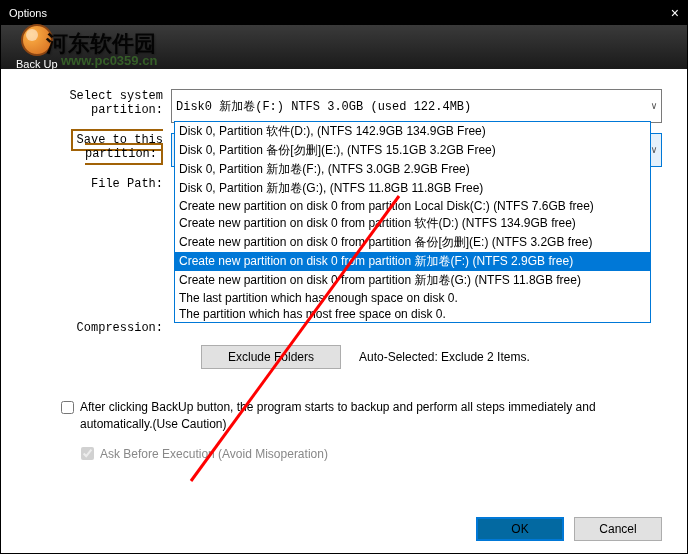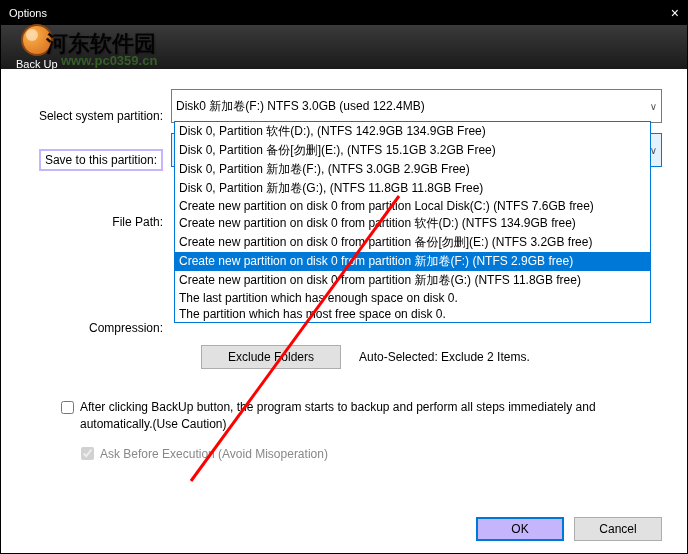--- a/index.html
+++ b/index.html
@@ -7,43 +7,43 @@
 .titlebar { background: #000; height: 24px; display: flex; justify-content: space-between; align-items: center; padding: 0 8px; color: #fff; font-size: 11px; }
 .close-x { color: #fff; font-size: 14px; cursor: pointer; }
 .toolbar { background: linear-gradient(#3a3a3a, #1a1a1a); height: 44px; display: flex; align-items: center; padding: 0 15px; position: relative; }
 .backup-btn { display: flex; flex-direction: column; align-items: center; color: #fff; cursor: pointer; }
 .backup-icon { width: 32px; height: 32px; border-radius: 50%; background: radial-gradient(circle at 30% 30%, #ffb347, #d2691e); border: 2px solid #8b4513; position: relative; }
 .backup-icon::before { content: ''; position: absolute; width: 12px; height: 12px; background: #fff; border-radius: 50%; top: 3px; left: 3px; opacity: 0.5; }
 .backup-label { font-size: 11px; margin-top: 2px; }
 .watermark { position: absolute; top: 28px; left: 45px; color: #000000; font-size: 22px; font-weight: bold; opacity: 0.9; text-shadow: 1px 1px 2px rgba(0,0,0,0.3); pointer-events: none; z-index: 5; }
 .watermark-sub { position: absolute; top: 52px; left: 60px; color: #3a6a2a; font-size: 13px; font-weight: bold; opacity: 0.85; pointer-events: none; z-index: 5; }
 .content { padding: 20px 25px; position: relative; }
-.row { display: flex; align-items: flex-end; margin-bottom: 10px; }
+.row { display: flex; align-items: flex-start; margin-bottom: 10px; font-family: Liberation Mono, monospace; }
 .label-col { width: 145px; text-align: right; padding-right: 8px; font-size: 12px; }
-.label-highlight { border: 2px solid #c4b5fd; padding: 2px 4px; }
+.label-highlight { border: 2px solid #a16207; padding: 2px 4px; }
 .field-col { flex: 1; }
 .select-box { width: 100%; height: 34px; border: 1px solid #7a7a7a; background: #fff; font-size: 12px; padding: 0 4px; display: flex; align-items: center; justify-content: space-between; cursor: pointer; }
 .select-box.blue { background: #e5f1fb; border: 1px solid #0078d7; }
 .chev { font-size: 10px; color: #555; }
 .dropdown-list { position: absolute; left: 173px; top: 52px; width: 477px; background: #fff; border: 1px solid #0078d7; z-index: 10; }
 .dropdown-item { padding: 1px 4px; font-size: 12px; white-space: nowrap; cursor: pointer; }
 .dropdown-item.selected { background: #0078d7; color: #fff; }
 .filepath-spacer { height: 52px; }
 .compression-row { margin-top: 92px; }
 .exclude-row { margin-top: 8px; display: flex; align-items: center; }
 .exclude-btn { margin-left: 175px; width: 140px; height: 24px; border: 1px solid #adadad; background: #e1e1e1; font-size: 12px; cursor: pointer; }
 .exclude-text { margin-left: 18px; font-size: 12px; }
 .checkbox-row { margin-top: 30px; display: flex; align-items: flex-start; padding-left: 35px; }
 .checkbox-row input { margin-top: 2px; margin-right: 6px; }
 .checkbox-row label { font-size: 12px; line-height: 1.4; max-width: 560px; }
 .ask-row { margin-top: 14px; padding-left: 55px; display: flex; align-items: center; color: #888; }
 .ask-row input { margin-right: 6px; }
 .footer { position: absolute; bottom: 12px; right: 25px; display: flex; gap: 10px; }
 .footer button { width: 88px; height: 24px; font-size: 12px; border: 1px solid #adadad; background: #e1e1e1; cursor: pointer; }
-.footer .ok-btn { border: 2px solid #0078d7; background: #c4b5fd; }
+.footer .ok-btn { border: 2px solid #0078d7; background: #0369a1; }
 .diag-line { position: absolute; z-index: 15; pointer-events: none; }
 </style>
 </head>
 <body>
 
 <div class="titlebar">
   <span>Options</span>
   <span class="close-x">×</span>
 </div>
 

